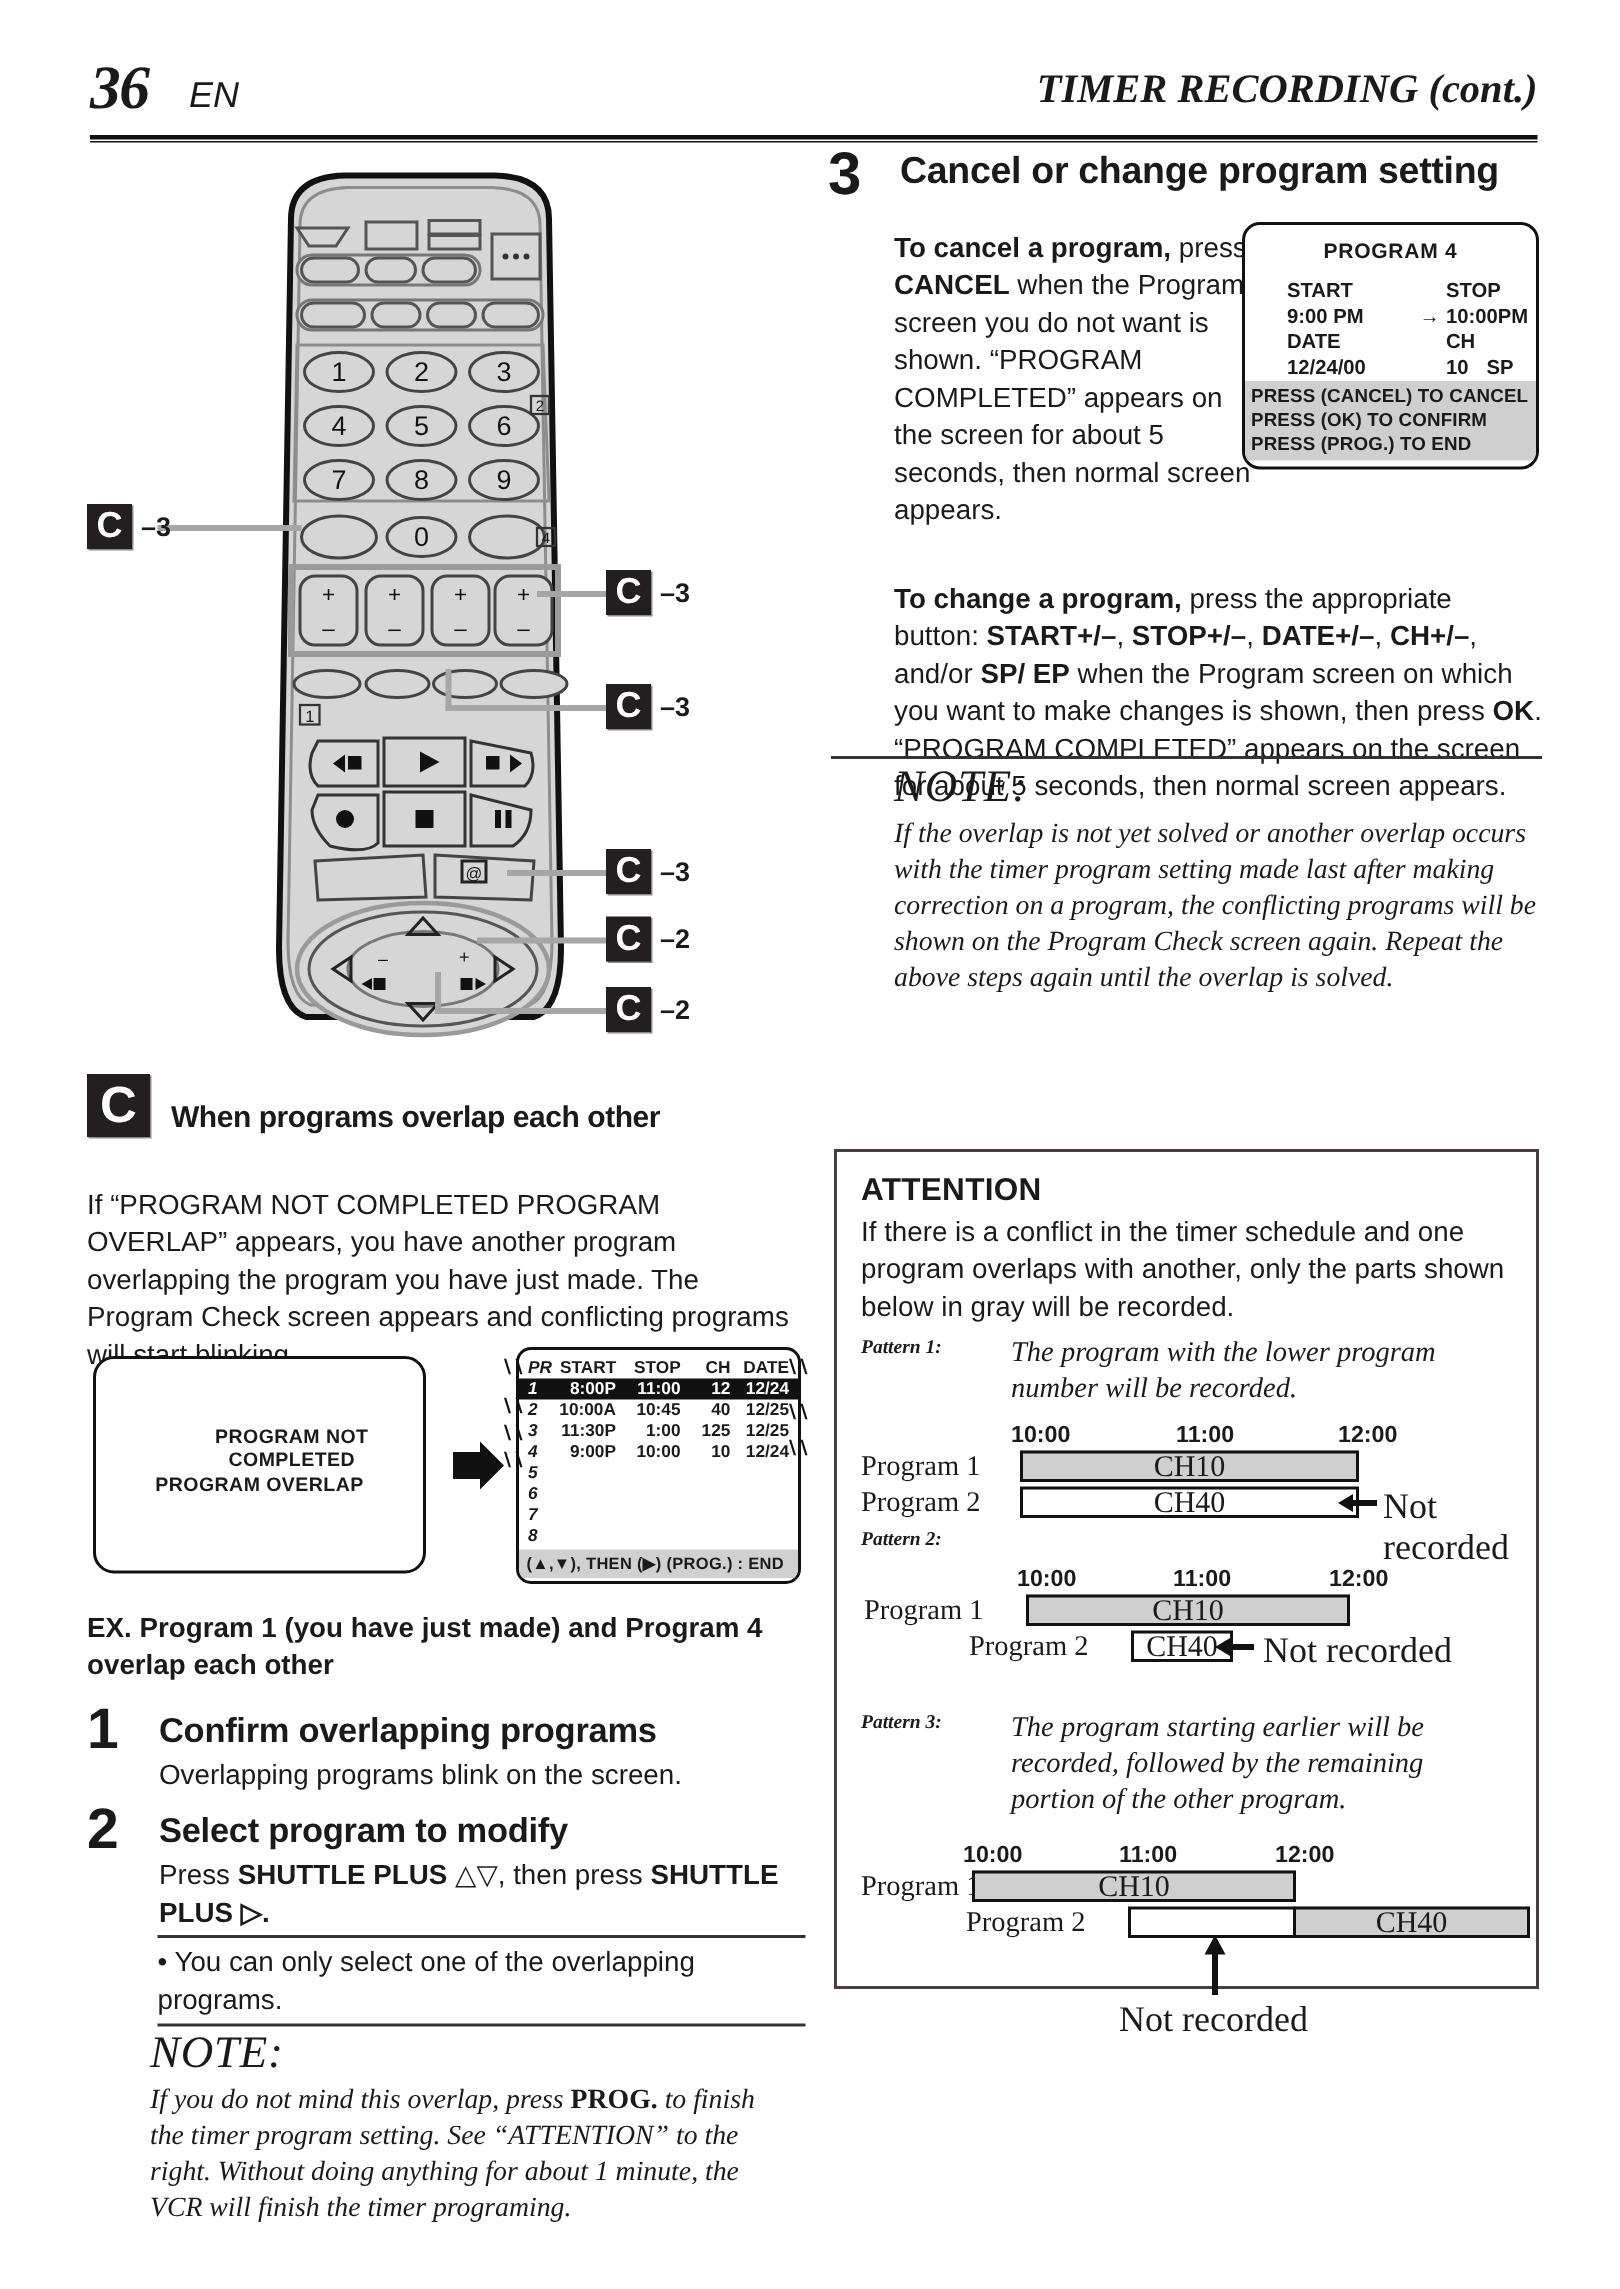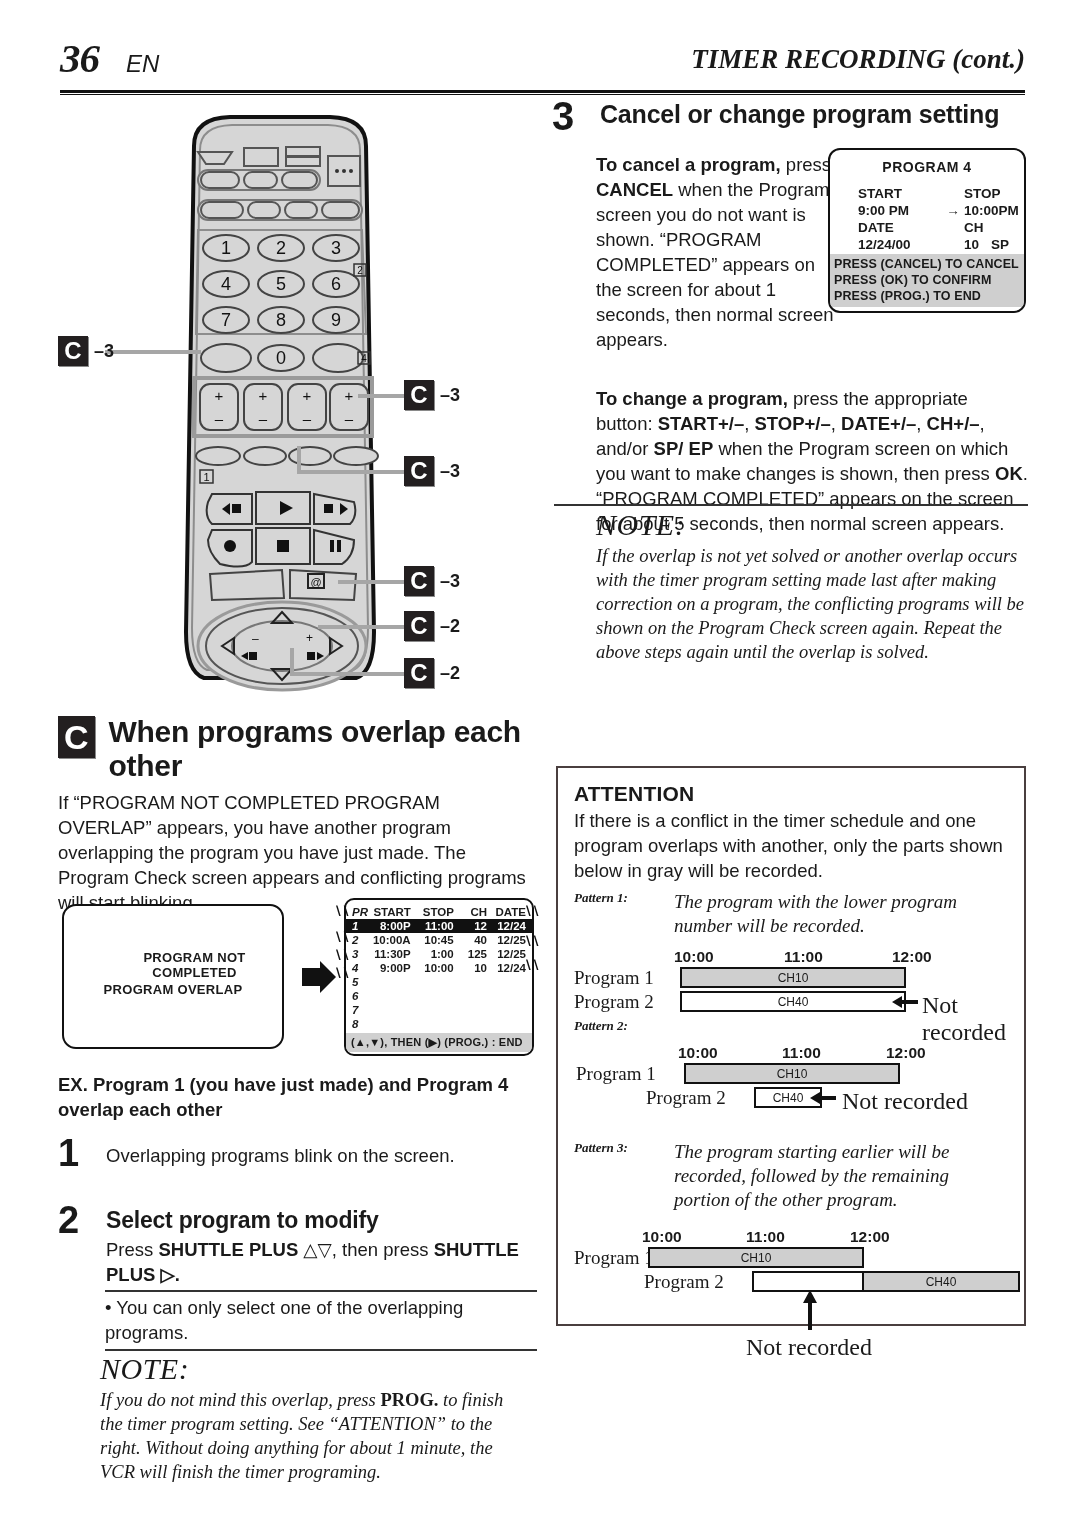--- a/index.html
+++ b/index.html
@@ -55,22 +55,22 @@
   .cnum {
     margin-left:6px; font-family:"Liberation Sans", sans-serif;
     font-weight:bold; font-size:18px;
   }
   .lead { position:absolute; height:4px; background:#a6a6a6; }
 
   
   .sec-c { position:absolute; left:58px; top:712px; width:480px; display:flex; }
   .sec-c .cbox { width:42px; height:42px; font-size:34px; margin-top:4px; }
   .sec-c h2 {
-    margin:3px 0 0 14px; font-family:"Liberation Sans", sans-serif;
-    font-weight:bold; font-size:30px; line-height:34px; letter-spacing:-0.3px;
+    margin:16px 0 0 14px; font-family:"Liberation Sans", sans-serif;
+    font-weight:bold; font-size:20px; line-height:34px; letter-spacing:-0.3px;
   }
   .sec-c-body { position:absolute; left:58px; top:790px; width:480px; }
 
   
   .osd-row { position:absolute; left:58px; top:898px; width:480px; height:158px; }
   .osd-left {
     position:absolute; left:4px; top:6px; width:222px; height:145px;
     border:2.5px solid #111; border-radius:14px; background:#fff;
   }
   .osd-left .l1, .osd-left .l2 {
@@ -185,21 +185,21 @@
   
   .tl { position:relative; font-family:"Liberation Serif", serif; }
   .tl-ticks { position:relative; height:18px; font-size:15.5px; font-weight:bold;
               font-family:"Liberation Sans", sans-serif; }
   .tl-ticks span { position:absolute; top:0; }
   .tl-row { position:relative; height:23px; margin-top:1px; }
   .tl-name { position:absolute; font-size:19px; line-height:22px; }
   .tl-bar {
     position:absolute; height:21px; border:2px solid #111;
     display:flex; align-items:center; justify-content:center;
-    font-size:12px; font-family:Liberation Sans, sans-serif; line-height:1;
+    font-size:20px; font-family:Liberation Serif, serif; line-height:1;
   }
   .tl-bar.gray { background:#cfcfcf; }
   .tl-bar.white { background:#fff; }
   .nr-lbl { position:absolute; font-size:24px; }
   .arw-left { position:absolute; width:26px; height:14px; }
   .arw-up { position:absolute; width:14px; height:36px; }
 </style>
 </head>
 <body>
 
@@ -435,20 +435,21 @@
     <span class="blink" style="left:276px; top:68px;">∖∖</span>
     <span class="blink" style="left:466px; top:6px;">∖∖</span>
     <span class="blink" style="left:466px; top:36px;">∖∖</span>
     <span class="blink" style="left:466px; top:60px;">∖∖</span>
   </div>
 
   <div class="ex-line body-t bold">EX. Program 1 (you have just made) and Program 4 overlap each other</div>
 
   <div class="step" style="top:1140px;">
     <span class="num">1</span>
+    <div class="sh">Confirm overlapping programs</div>
     <div class="sb body-t" style="margin-top:3px;">Overlapping programs blink on the screen.</div>
   </div>
 
   <div class="step" style="top:1207px;">
     <span class="num">2</span>
     <div class="sh">Select program to modify</div>
     <div class="sb body-t" style="margin-top:3px;">
       <span>Press </span><span class="bold">SHUTTLE PLUS</span><span> △▽, then press </span><span class="bold">SHUTTLE PLUS</span><span class="bold"> ▷.</span>
     </div>
   </div>
@@ -465,21 +466,21 @@
   </div>
 
   <div class="rightcol">
 
     <div class="step3">
       <span class="num3">3</span>
       <h3>Cancel or change program setting</h3>
     </div>
 
     <div class="cancel-txt body-t">
-      <span class="bold">To cancel a program,</span><span> press </span><span class="bold">CANCEL</span><span> when the Program screen you do not want is shown. “PROGRAM COMPLETED” appears on the screen for about 1 seconds, then normal screen appears.</span>
+      <span class="bold">To cancel a program,</span><span> press </span><span class="bold">CANCEL</span><span> when the Program screen you do not want is shown. “PROGRAM COMPLETED” appears on the screen for about 5 seconds, then normal screen appears.</span>
     </div>
 
     <div class="prog4">
       <div class="p4-title">PROGRAM 4</div>
       <div class="p4-grid">
         <div class="p4-r">
           <span class="p4-l">START</span>
           <span class="p4-arrow"></span>
           <span>STOP</span>
         </div>

